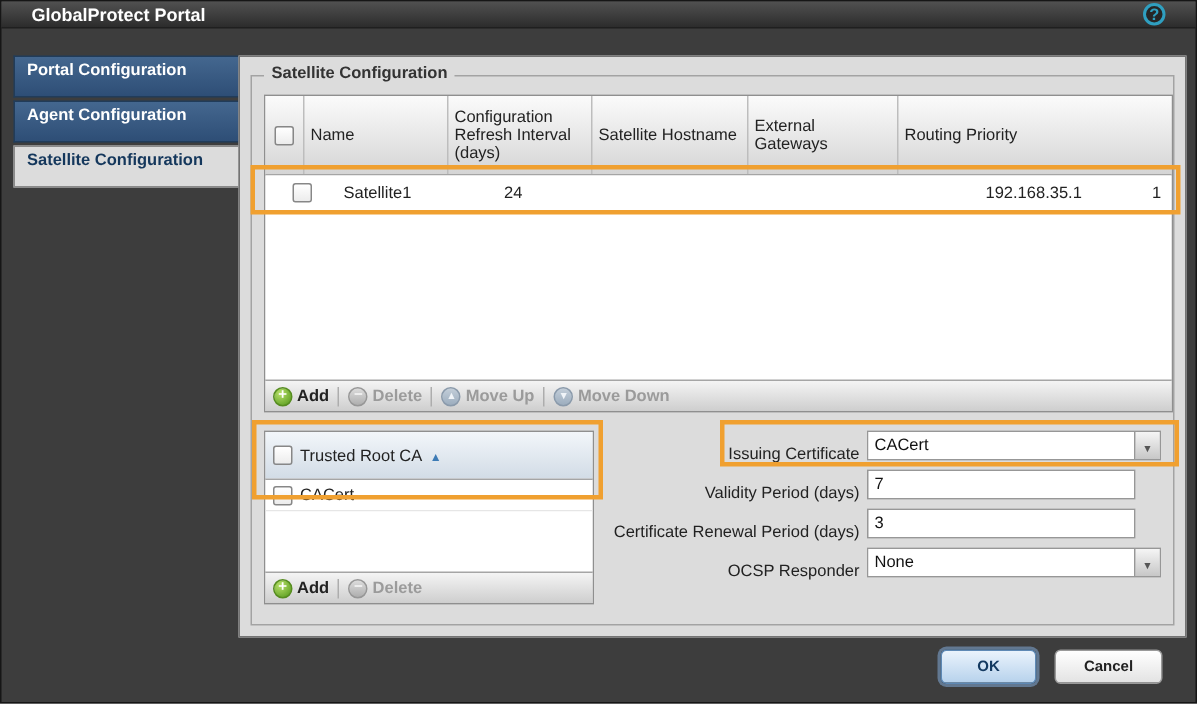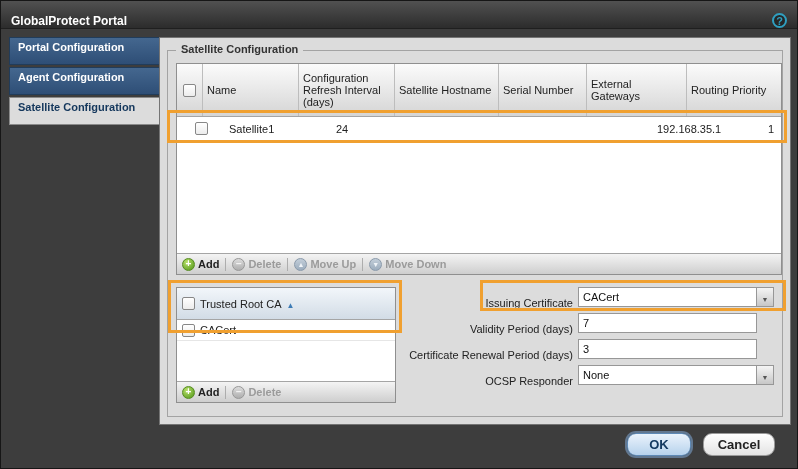--- a/index.html
+++ b/index.html
@@ -4,23 +4,23 @@
 <style>
   * { box-sizing: border-box; }
   html,body { margin:0; padding:0; }
   body {
     width:798px; height:469px; position:relative; overflow:hidden;
     background:#3d3d3d; font-family:"Liberation Sans", sans-serif;
   }
   .window { position:absolute; inset:0; background:#3d3d3d; border:1px solid #161616; }
 
   
-  .titlebar { position:absolute; left:0; top:0; right:0; height:28px;
+  .titlebar { position:absolute; left:0; top:0; right:0; height:18px;
     background:linear-gradient(#515151,#2c2c2c); border-bottom:1px solid #1f1f1f;
-    display:flex; align-items:flex-end; justify-content:space-between; padding:0 10px; }
+    display:flex; align-items:center; justify-content:space-between; padding:0 20px; }
   .title { color:#ffffff; font-size:12px; font-weight:bold; }
   .help { width:15px; height:15px; border-radius:50%; border:2px solid #2f9fc0;
     color:#2f9fc0; font-size:11px; font-weight:bold; display:flex; align-items:center;
     justify-content:center; cursor:pointer; background:#262626; }
   .help::after { content:"?"; }
 
   
   .dialog-body { position:absolute; left:8px; top:36px; width:782px; height:388px; display:flex; }
   .sidebar { width:150px; flex:none; }
   .tab { height:28px; line-height:18px; padding-left:8px; font-size:11px; font-weight:bold;
@@ -88,21 +88,21 @@
   .fcombo input { flex:1; min-width:0; border:none; outline:none; padding:0 4px; font-size:11px;
     font-family:"Liberation Sans", sans-serif; background:#fff; color:#111; }
   .combo-btn { width:17px; flex:none; border-left:1px solid #979797;
     background:linear-gradient(#f5f5f5,#c7c7c7); display:flex; align-items:center; justify-content:center; cursor:pointer; }
   .chev::after { content:"▼"; font-size:7px; color:#555; }
   .txt-input { width:179px; height:20px; border:1px solid #979797; padding:0 4px; font-size:11px;
     font-family:"Liberation Sans", sans-serif; background:#fff; color:#111; outline:none; }
 
   
   .footer { position:absolute; right:22px; bottom:12px; display:flex; gap:12px; }
-  .btn { height:23px; border-radius:9px; font-size:13px; font-weight:bold; display:flex;
+  .btn { height:23px; border-radius:4px; font-size:10px; font-weight:bold; display:flex;
     align-items:center; justify-content:center; cursor:pointer; }
   .btn-ok { width:64px; background:linear-gradient(#eaf3fc,#b7d2ec); border:1px solid #5e89b5;
     color:#143a61; box-shadow:0 0 0 2px rgba(130,170,215,0.55); }
   .btn-cancel { width:72px; background:linear-gradient(#ffffff,#e3e3e3); border:1px solid #9a9a9a; color:#222; }
 
   
   .ann { position:absolute; border:3px solid #F0A030; z-index:10; pointer-events:none; }
   #ann-satellite-row { left:166px; top:109px; width:620px; height:33px; }
   #ann-ca { left:167px; top:279px; width:234px; height:53px; }
   #ann-issuing { left:479px; top:279px; width:306px; height:31px; }
@@ -130,21 +130,20 @@
       <div class="group-box">
 
         <div class="sat-table">
           <div class="thead">
             <div class="th c0">
               <input type="checkbox" class="cb" style="">
             </div>
             <div class="th c1">Name</div>
             <div class="th c2">Configuration Refresh Interval (days)</div>
             <div class="th c3">Satellite Hostname</div>
-            <div class="th c4">Serial Number</div>
             <div class="th c5">External Gateways</div>
             <div class="th c6">Routing Priority</div>
           </div>
           <div class="trow">
             <div class="td c0">
               <input type="checkbox" class="cb" style="">
             </div>
             <div class="td c1">Satellite1</div>
             <div class="td c2">24</div>
             <div class="td c3"></div>

